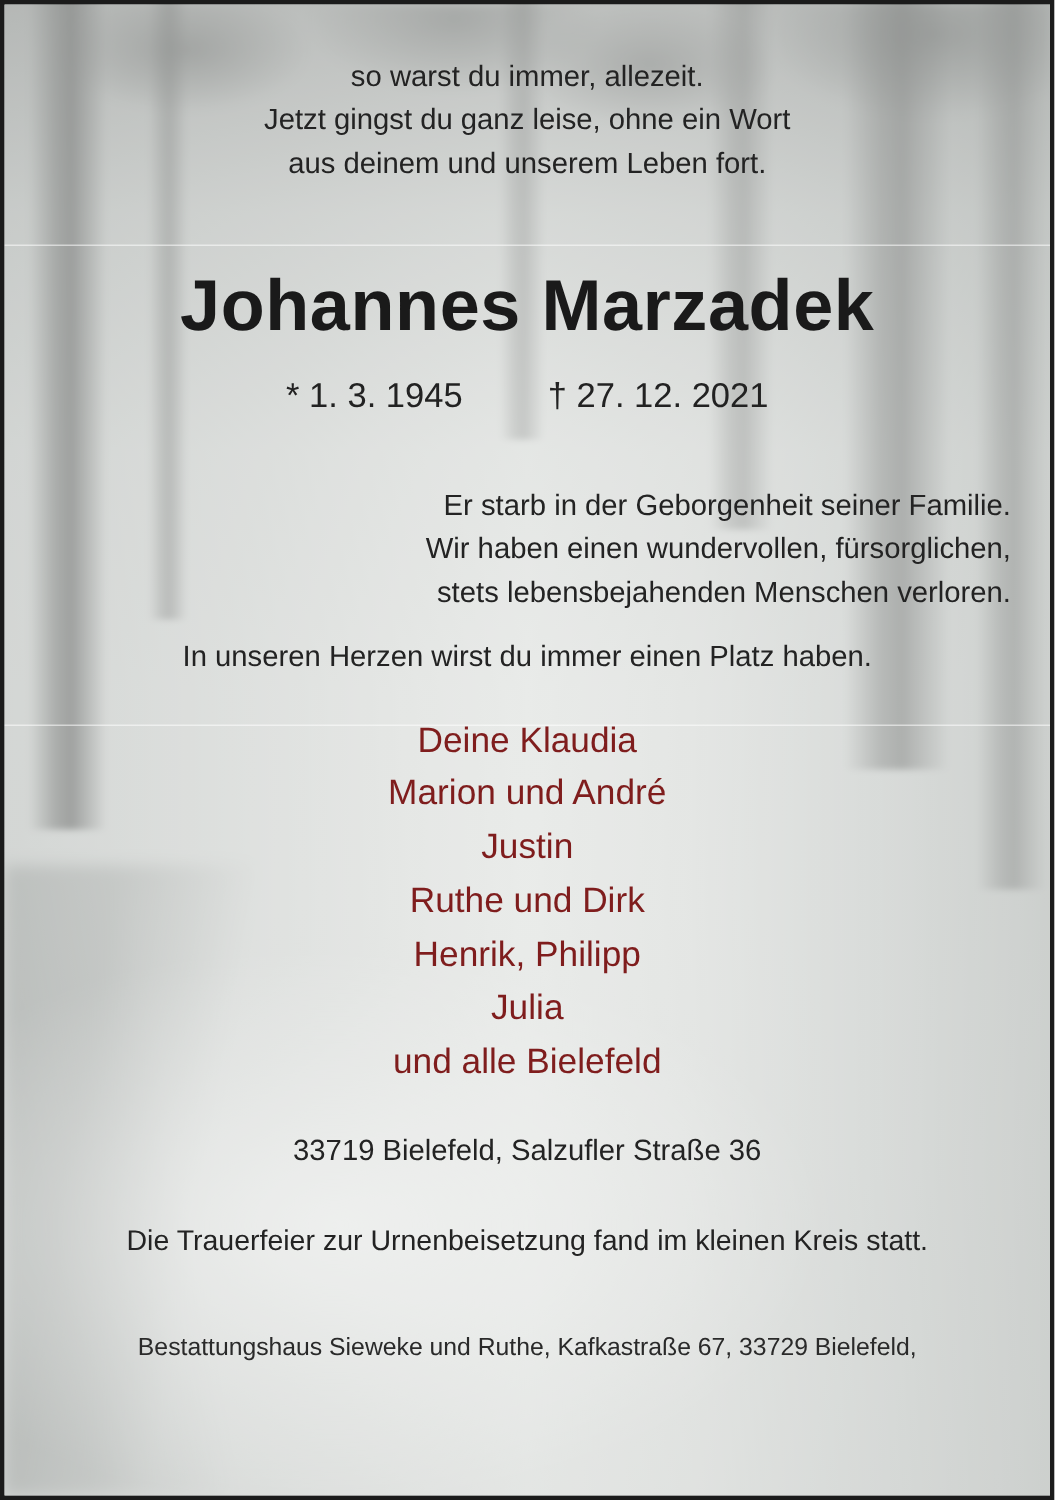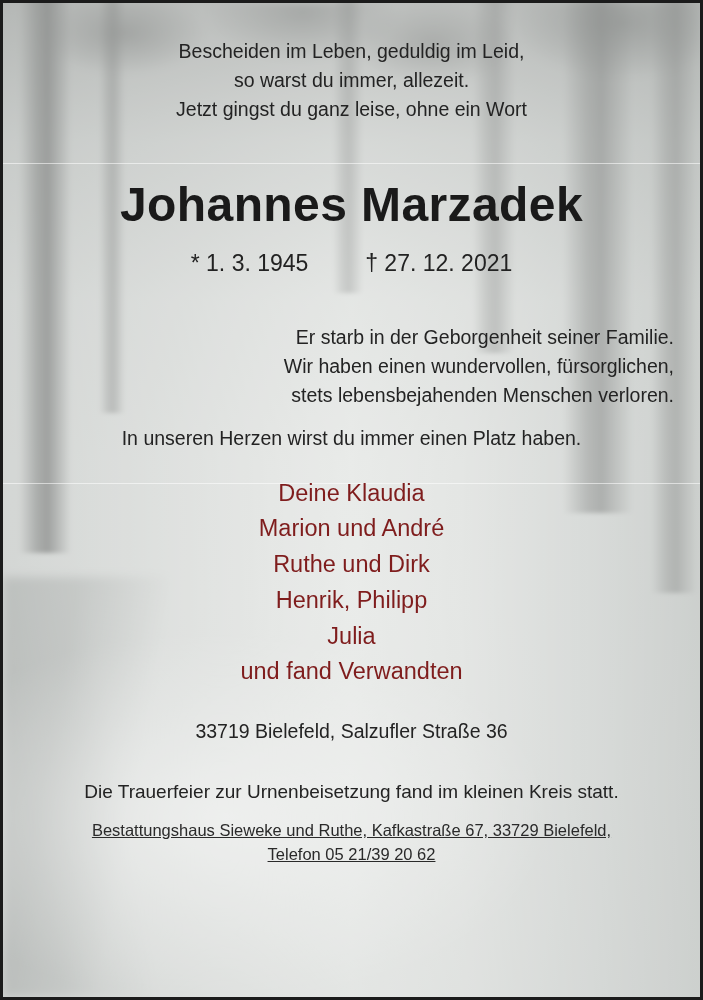--- a/index.html
+++ b/index.html
@@ -138,25 +138,24 @@
     margin-top: 30px;
     font-size: 19.5px;
     color: #232323;
   }
   .ceremony {
     margin-top: 38px;
     font-size: 19px;
     color: #232323;
   }
   .funeral-home {
-    margin-top: 16px;
+    margin-top: 48px;
     font-size: 16.5px;
     line-height: 1.45;
     color: #2a2a2a;
-    text-decoration: underline;
   }
 </style>
 </head>
 <body>
 
 <div class="page">
 
   <div class="bg">
     <div class="bg-base"></div>
     <div class="bg-trunk t1"></div>
@@ -169,23 +168,23 @@
     <div class="bg-shadows"></div>
     <div class="bg-path"></div>
     <div class="bg-wash"></div>
     <div class="bg-hline" style="top:160px"></div>
     <div class="bg-hline" style="top:480px"></div>
   </div>
 
   <div class="content">
 
     <div class="verse">
-      <div>Bescheiden im Leben, geduldig im Leid,</div>
       <div>so warst du immer, allezeit.</div>
       <div>Jetzt gingst du ganz leise, ohne ein Wort</div>
+      <div>aus deinem und unserem Leben fort.</div>
     </div>
 
     <div class="name">Johannes Marzadek</div>
 
     <div class="dates">
       <span>*</span>
       <span>1. 3. 1945</span>
       <span class="sep"></span>
       <span>†</span>
       <span>27. 12. 2021</span>
@@ -195,29 +194,29 @@
       <div>Er starb in der Geborgenheit seiner Familie.</div>
       <div>Wir haben einen wundervollen, fürsorglichen,</div>
       <div>stets lebensbejahenden Menschen verloren.</div>
     </div>
 
     <div class="para2">In unseren Herzen wirst du immer einen Platz haben.</div>
 
     <div class="family">
       <div>Deine Klaudia</div>
       <div>Marion und André</div>
+      <div>Justin</div>
       <div>Ruthe und Dirk</div>
       <div>Henrik, Philipp</div>
       <div>Julia</div>
-      <div>und fand Verwandten</div>
+      <div>und alle Bielefeld</div>
     </div>
 
     <div class="address">33719 Bielefeld, Salzufler Straße 36</div>
 
     <div class="ceremony">Die Trauerfeier zur Urnenbeisetzung fand im kleinen Kreis statt.</div>
 
     <div class="funeral-home">
       <div>Bestattungshaus Sieweke und Ruthe, Kafkastraße 67, 33729 Bielefeld,</div>
-      <div>Telefon 05 21/39 20 62</div>
     </div>
 
   </div>
 </div>
 
 </body></html>

